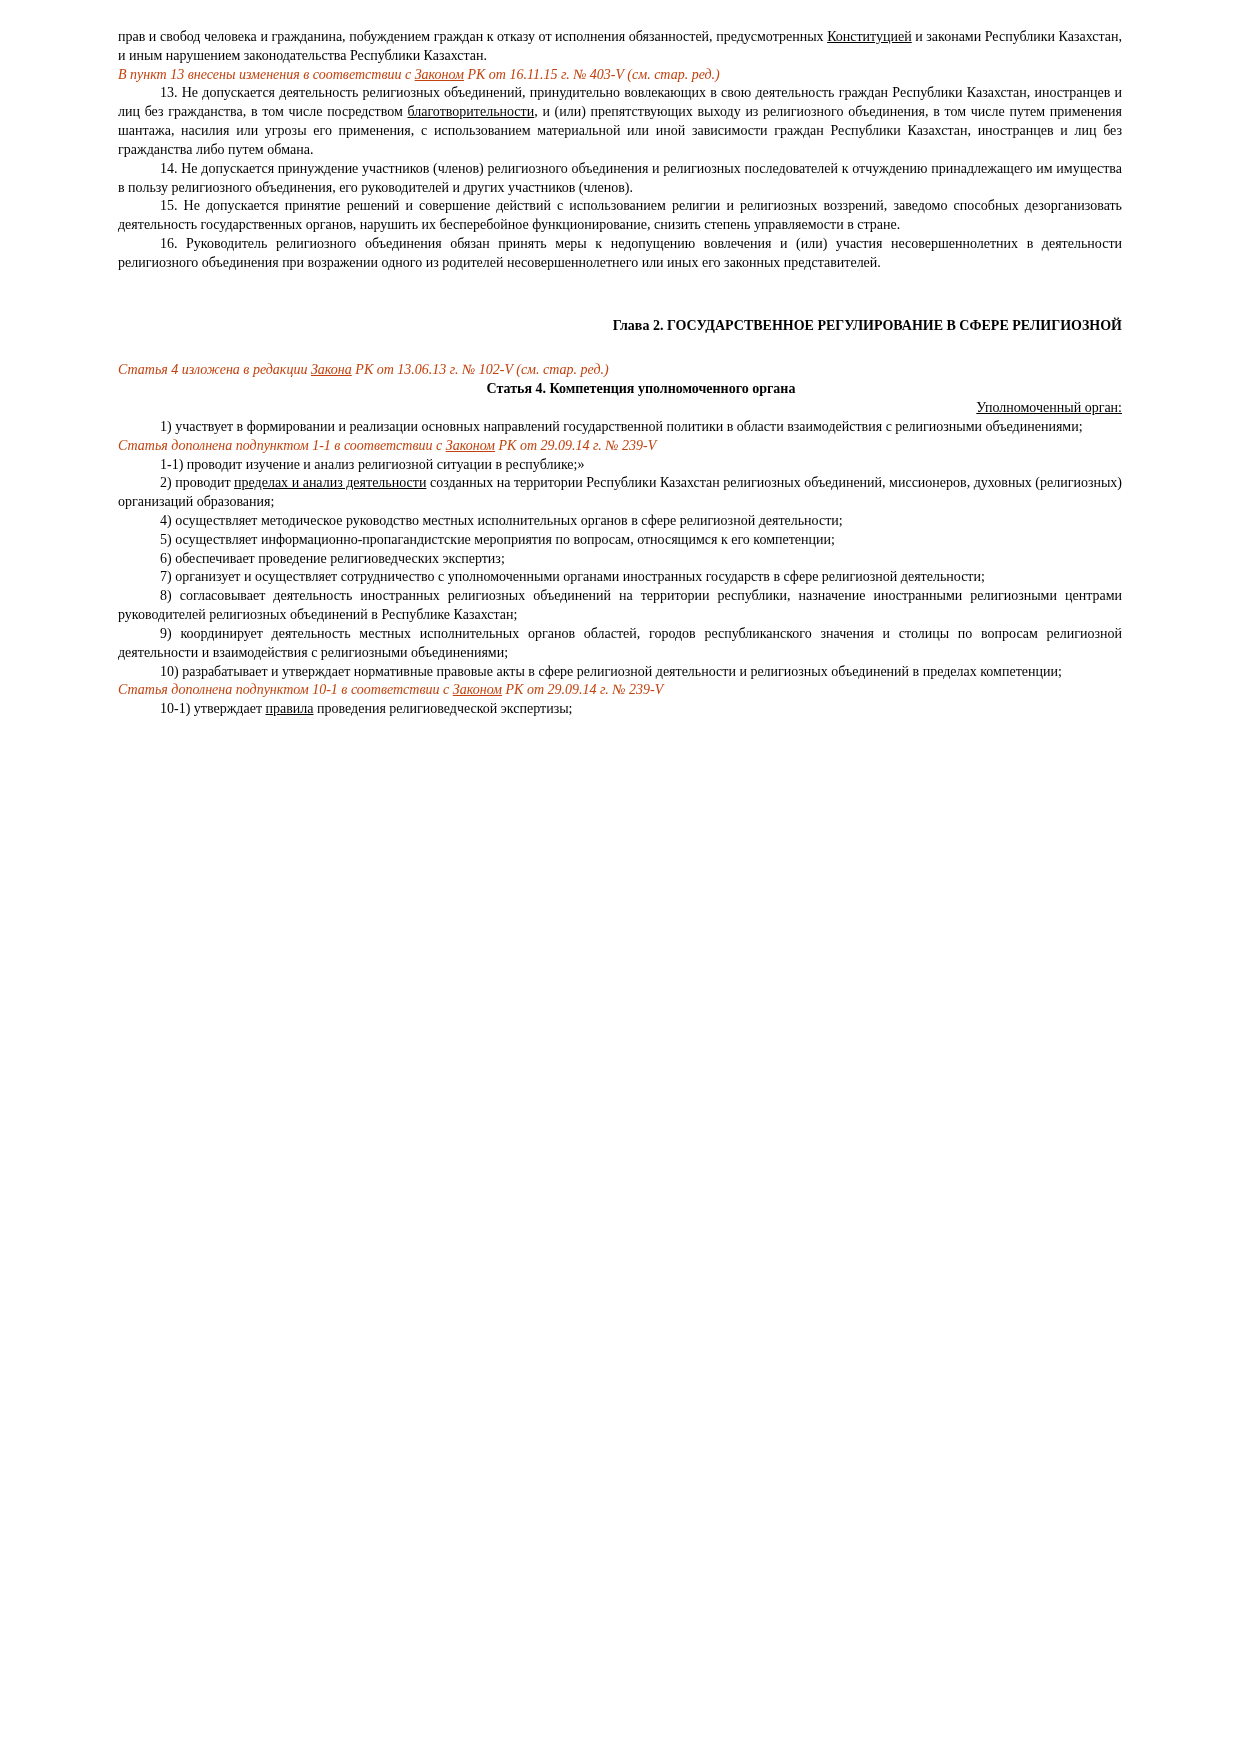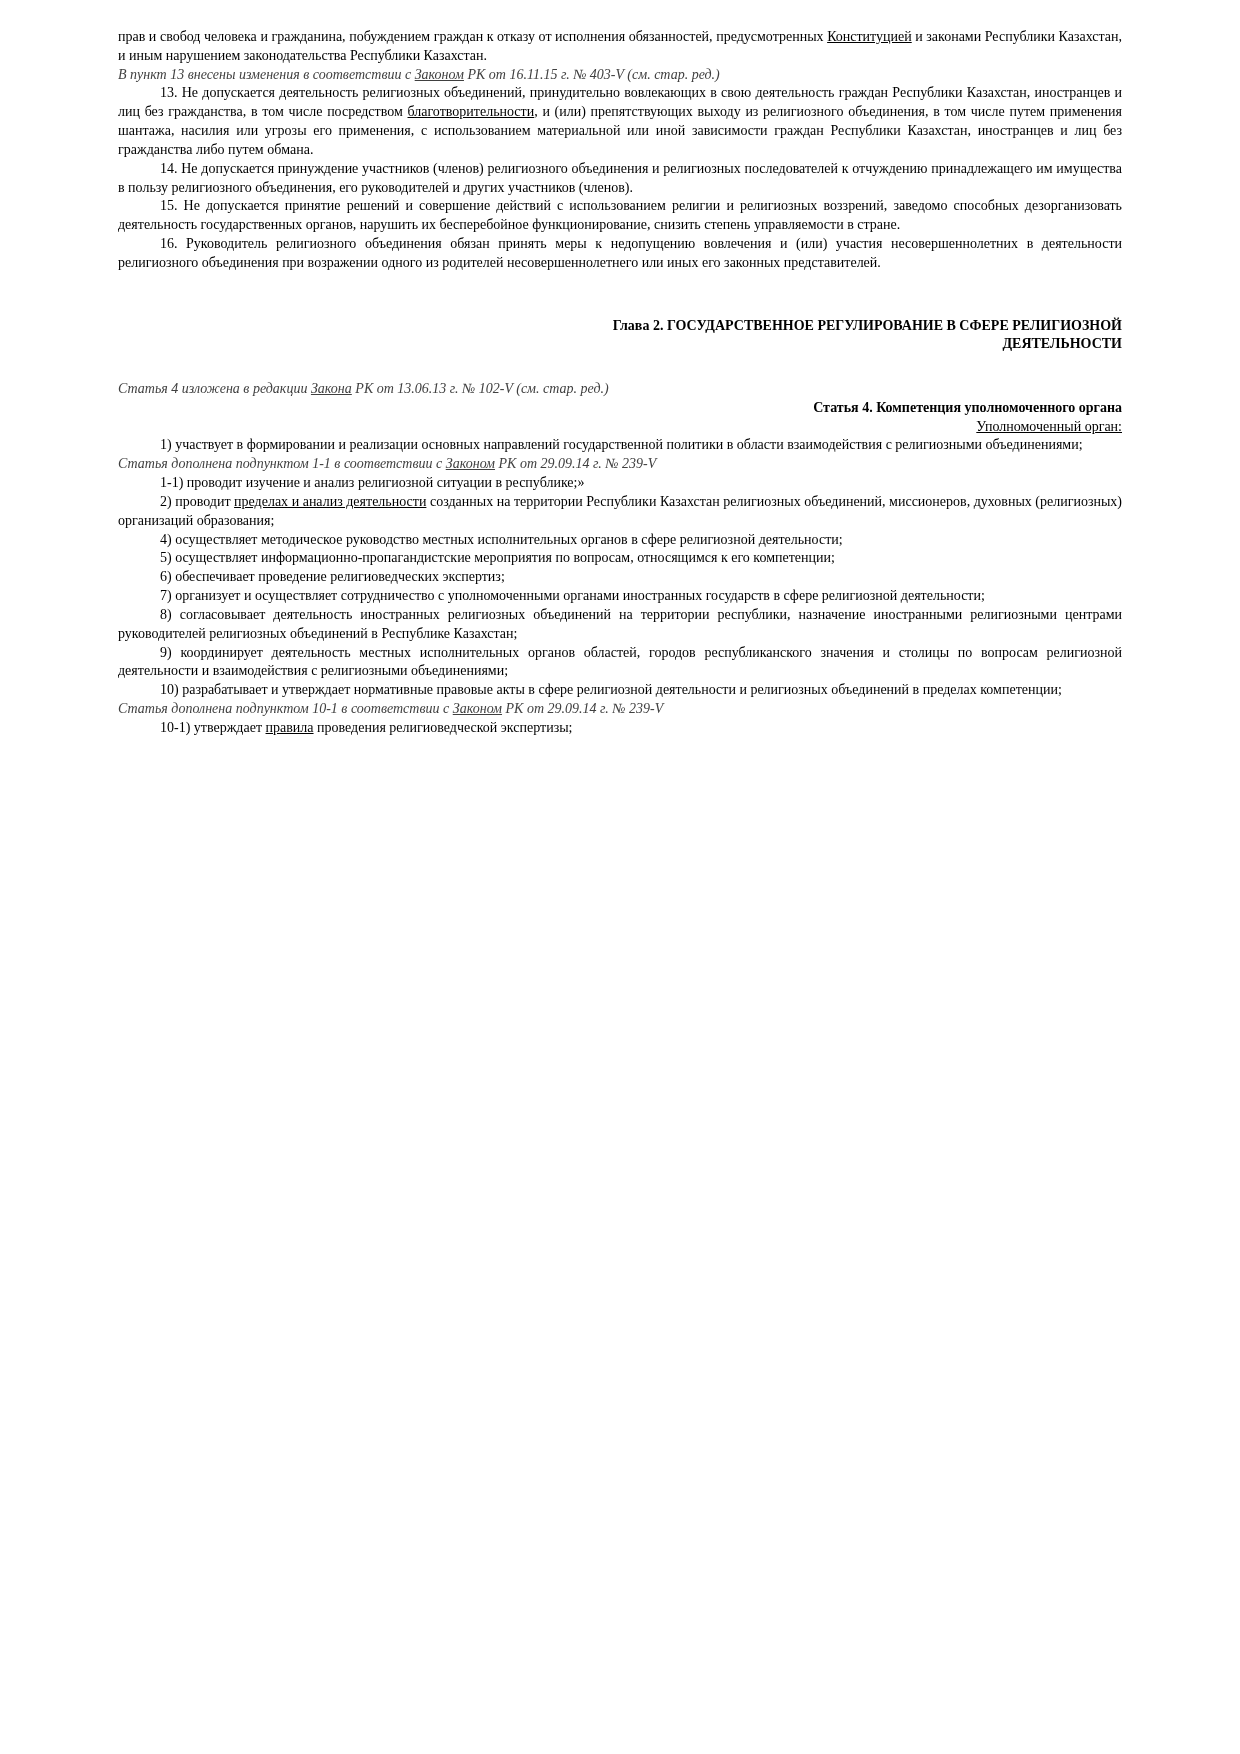--- a/index.html
+++ b/index.html
@@ -25,21 +25,21 @@
     text-align: justify;
     text-justify: inter-word;
   }
   .para {
     text-indent: 42px;
   }
   .noindent {
     text-indent: 0;
   }
   .amend {
-    color: #404040;
+    color: #c2410c;
     font-style: italic;
     text-indent: 0;
     text-align: justify;
   }
   .amend .u {
     text-decoration: underline;
   }
   .link {
     text-decoration: underline;
   }
@@ -47,21 +47,21 @@
     text-align: right;
     font-weight: bold;
     margin: 0;
     line-height: 1.33;
   }
   .spacer-lg { height: 44px; }
   .spacer-md { height: 26px; }
   .article-head {
     font-weight: bold;
     text-indent: 42px;
-    text-align: right;
+    text-align: center;
   }
   .organ-line {
     text-indent: 42px;
     text-align: right;
   }
   .organ-line .u { text-decoration: underline; }
 </style>
 </head>
 <body>
 
@@ -75,21 +75,20 @@
 
   <p class="para">14. Не допускается принуждение участников (членов) религиозного объединения и религиозных последователей к отчуждению принадлежащего им имущества в пользу религиозного объединения, его руководителей и других участников (членов).</p>
 
   <p class="para">15. Не допускается принятие решений и совершение действий с использованием религии и религиозных воззрений, заведомо способных дезорганизовать деятельность государственных органов, нарушить их бесперебойное функционирование, снизить степень управляемости в стране.</p>
 
   <p class="para">16. Руководитель религиозного объединения обязан принять меры к недопущению вовлечения и (или) участия несовершеннолетних в деятельности религиозного объединения при возражении одного из родителей несовершеннолетнего или иных его законных представителей.</p>
 
   <div class="spacer-lg"></div>
 
   <p class="chapter-title">Глава 2. ГОСУДАРСТВЕННОЕ РЕГУЛИРОВАНИЕ В СФЕРЕ РЕЛИГИОЗНОЙ</p>
-  <p class="chapter-title">ДЕЯТЕЛЬНОСТИ</p>
 
   <div class="spacer-md"></div>
 
   <p class="amend"><span>Статья 4 изложена в редакции </span><span class="u">Закона</span><span> РК от 13.06.13 г. № 102-V (см. стар. ред.)</span></p>
 
   <p class="article-head">Статья 4. Компетенция уполномоченного органа</p>
 
   <p class="organ-line"><span class="u">Уполномоченный орган:</span></p>
 
   <p class="para">1) участвует в формировании и реализации основных направлений государственной политики в области взаимодействия с религиозными объединениями;</p>

